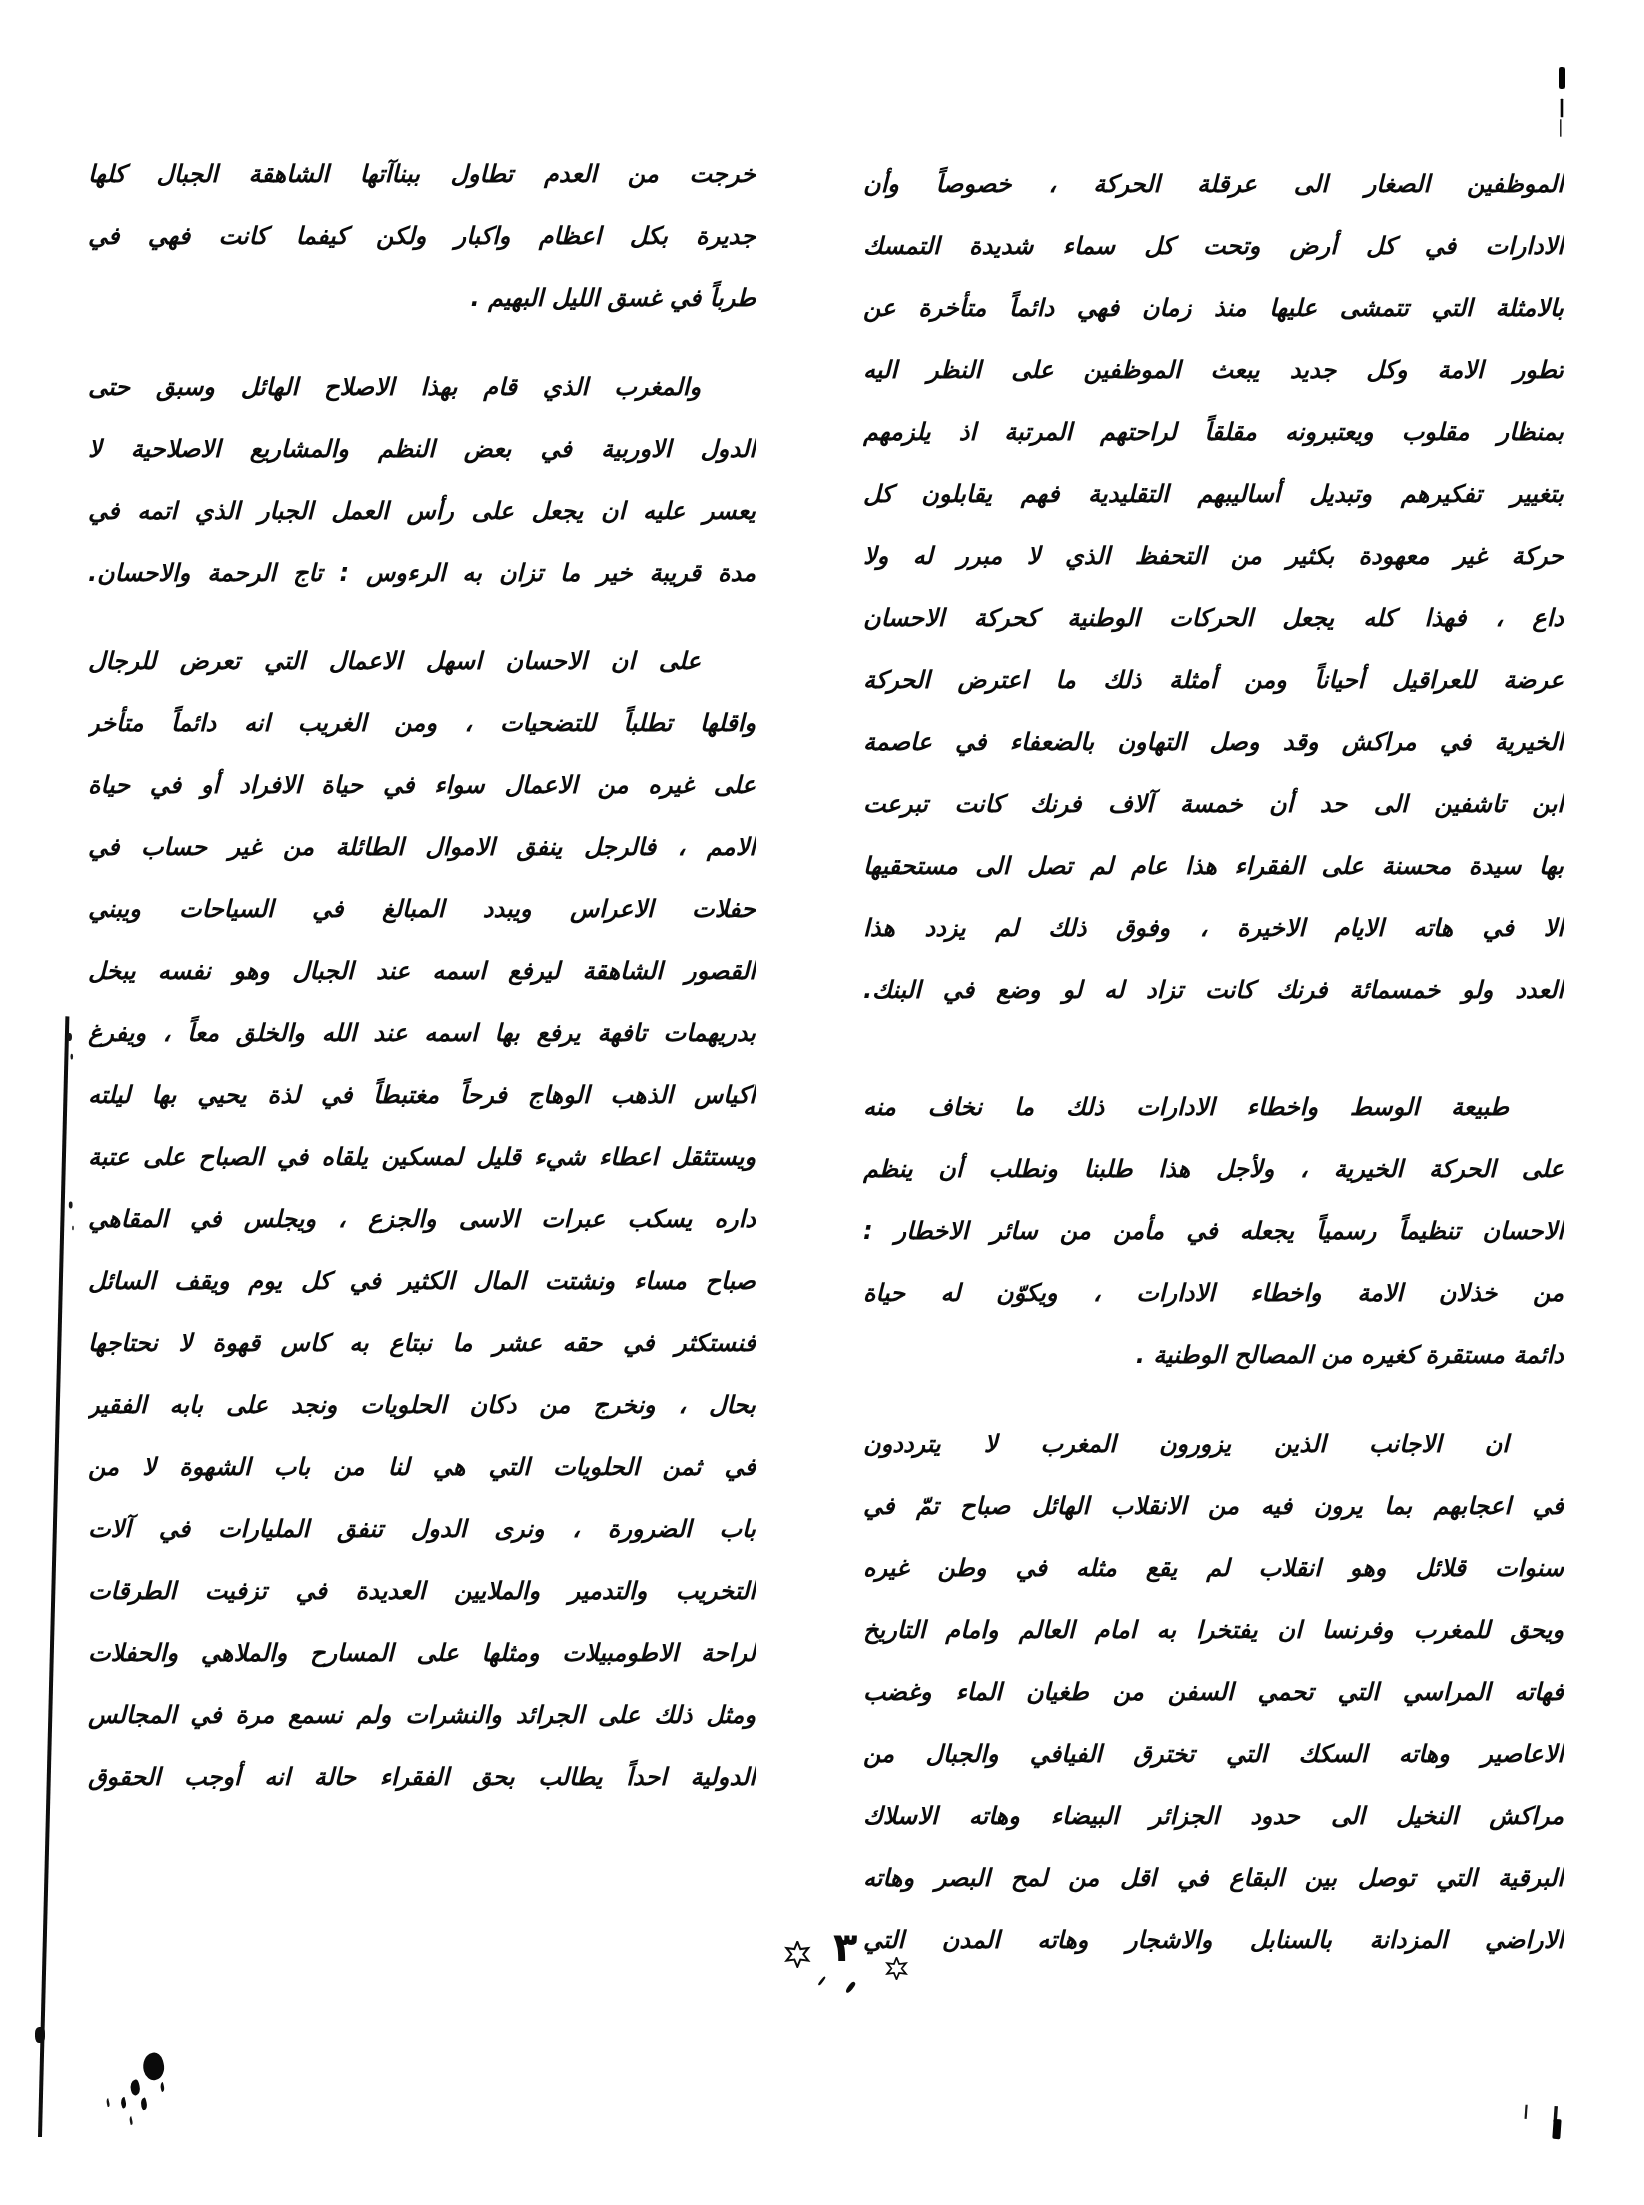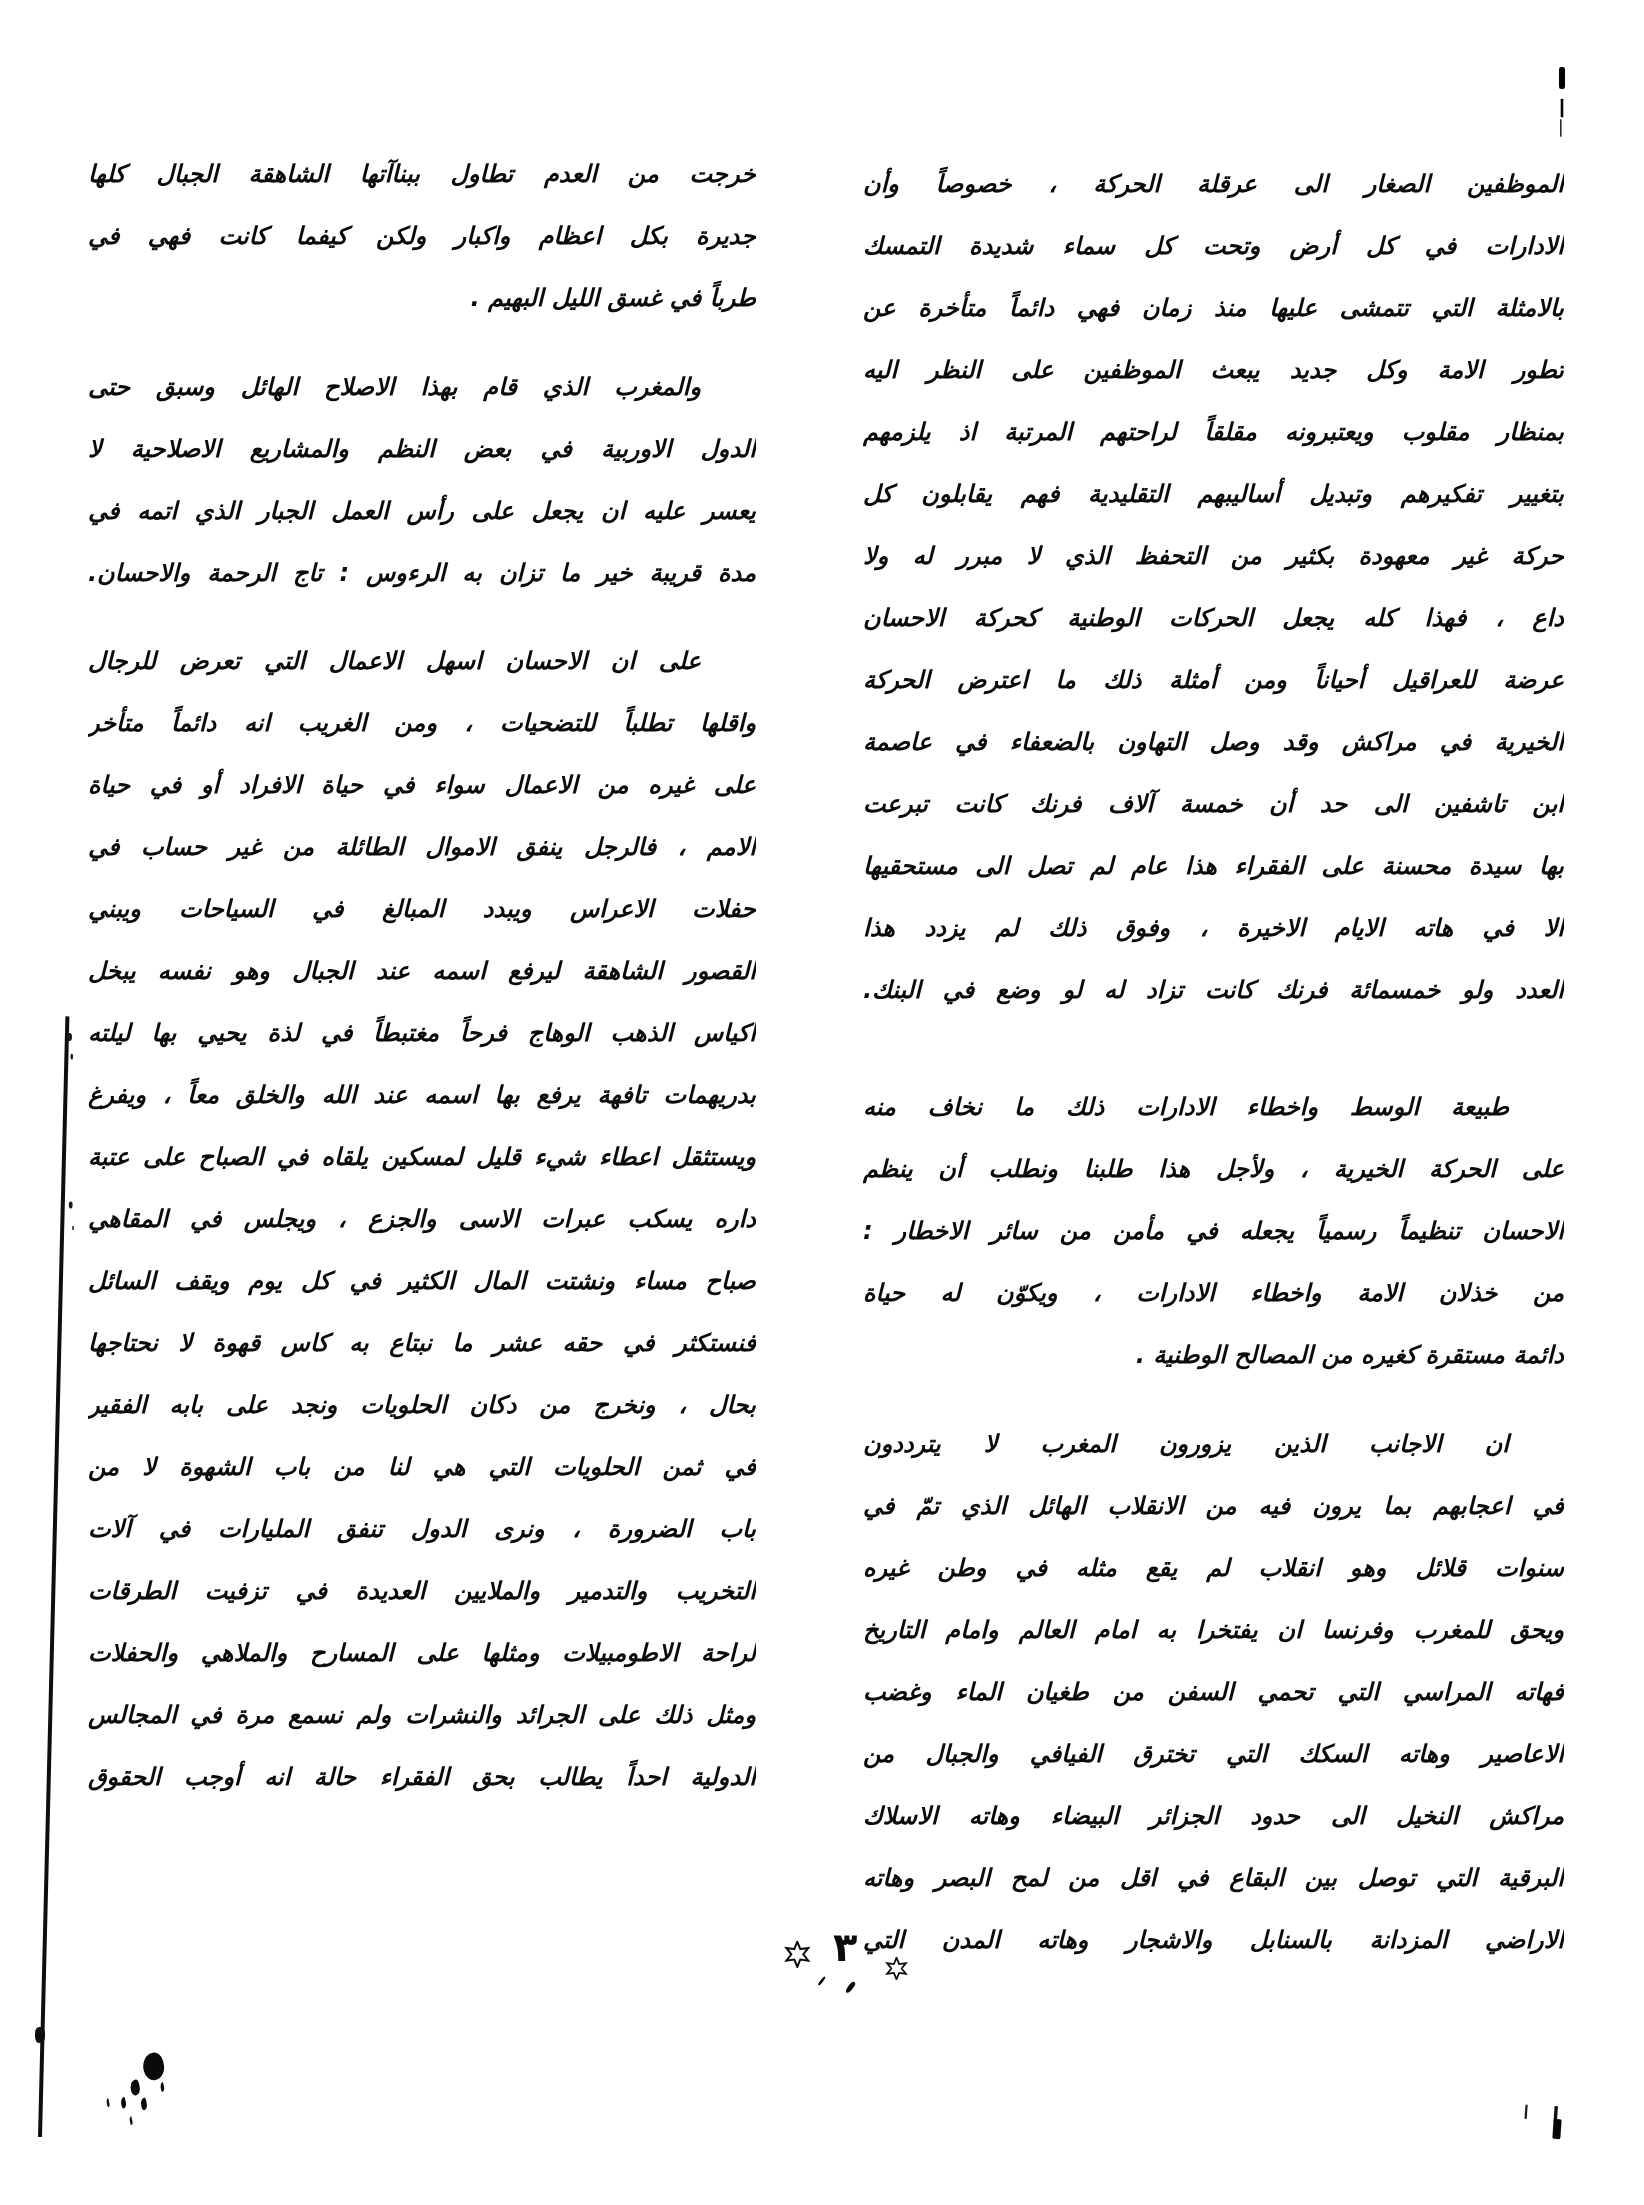--- a/index.html
+++ b/index.html
@@ -114,21 +114,21 @@
       </div>
       <div class="para gap-lg">
         <div class="line indent">طبيعة الوسط واخطاء الادارات ذلك ما نخاف منه</div>
         <div class="line">على الحركة الخيرية ، ولأجل هذا طلبنا ونطلب أن ينظم</div>
         <div class="line">الاحسان تنظيماً رسمياً يجعله في مأمن من سائر الاخطار :</div>
         <div class="line">من خذلان الامة واخطاء الادارات ، ويكوّن له حياة</div>
         <div class="line ragged">دائمة مستقرة كغيره من المصالح الوطنية .</div>
       </div>
       <div class="para gap-sm">
         <div class="line indent">ان الاجانب الذين يزورون المغرب لا يترددون</div>
-        <div class="line">في اعجابهم بما يرون فيه من الانقلاب الهائل الذي تمّ في</div>
+        <div class="line">في اعجابهم بما يرون فيه من الانقلاب الهائل صباح تمّ في</div>
         <div class="line">سنوات قلائل وهو انقلاب لم يقع مثله في وطن غيره</div>
         <div class="line">ويحق للمغرب وفرنسا ان يفتخرا به امام العالم وامام التاريخ</div>
         <div class="line">فهاته المراسي التي تحمي السفن من طغيان الماء وغضب</div>
         <div class="line">الاعاصير وهاته السكك التي تخترق الفيافي والجبال من</div>
         <div class="line">مراكش النخيل الى حدود الجزائر البيضاء وهاته الاسلاك</div>
         <div class="line">البرقية التي توصل بين البقاع في اقل من لمح البصر وهاته</div>
         <div class="line">الاراضي المزدانة بالسنابل والاشجار وهاته المدن التي</div>
       </div>
     </div>
 
@@ -144,22 +144,22 @@
         <div class="line">يعسر عليه ان يجعل على رأس العمل الجبار الذي اتمه في</div>
         <div class="line">مدة قريبة خير ما تزان به الرءوس : تاج الرحمة والاحسان.</div>
       </div>
       <div class="para gap-sm">
         <div class="line indent">على ان الاحسان اسهل الاعمال التي تعرض للرجال</div>
         <div class="line">واقلها تطلباً للتضحيات ، ومن الغريب انه دائماً متأخر</div>
         <div class="line">على غيره من الاعمال سواء في حياة الافراد أو في حياة</div>
         <div class="line">الامم ، فالرجل ينفق الاموال الطائلة من غير حساب في</div>
         <div class="line">حفلات الاعراس ويبدد المبالغ في السياحات ويبني</div>
         <div class="line">القصور الشاهقة ليرفع اسمه عند الجبال وهو نفسه يبخل</div>
+        <div class="line">بدريهمات تافهة يرفع بها اسمه عند الله والخلق معاً ، ويفرغ</div>
         <div class="line">اكياس الذهب الوهاج فرحاً مغتبطاً في لذة يحيي بها ليلته</div>
-        <div class="line">بدريهمات تافهة يرفع بها اسمه عند الله والخلق معاً ، ويفرغ</div>
         <div class="line">ويستثقل اعطاء شيء قليل لمسكين يلقاه في الصباح على عتبة</div>
         <div class="line">داره يسكب عبرات الاسى والجزع ، ويجلس في المقاهي</div>
         <div class="line">صباح مساء ونشتت المال الكثير في كل يوم ويقف السائل</div>
         <div class="line">فنستكثر في حقه عشر ما نبتاع به كاس قهوة لا نحتاجها</div>
         <div class="line">بحال ، ونخرج من دكان الحلويات ونجد على بابه الفقير</div>
         <div class="line">في ثمن الحلويات التي هي لنا من باب الشهوة لا من</div>
         <div class="line">باب الضرورة ، ونرى الدول تنفق المليارات في آلات</div>
         <div class="line">التخريب والتدمير والملايين العديدة في تزفيت الطرقات</div>
         <div class="line">لراحة الاطومبيلات ومثلها على المسارح والملاهي والحفلات</div>
         <div class="line">ومثل ذلك على الجرائد والنشرات ولم نسمع مرة في المجالس</div>

